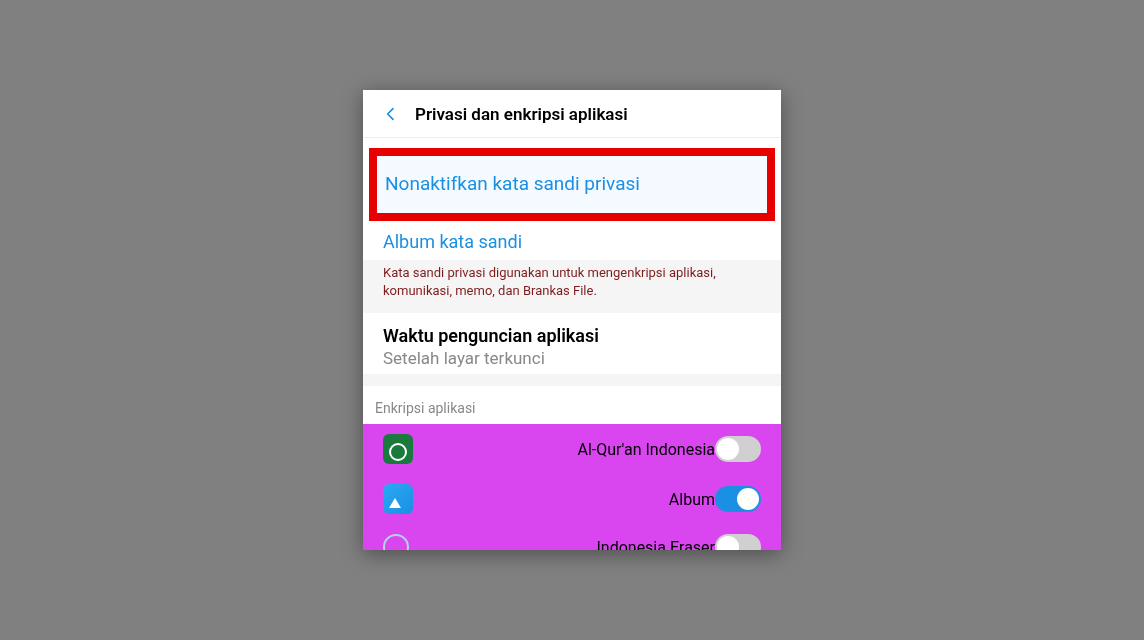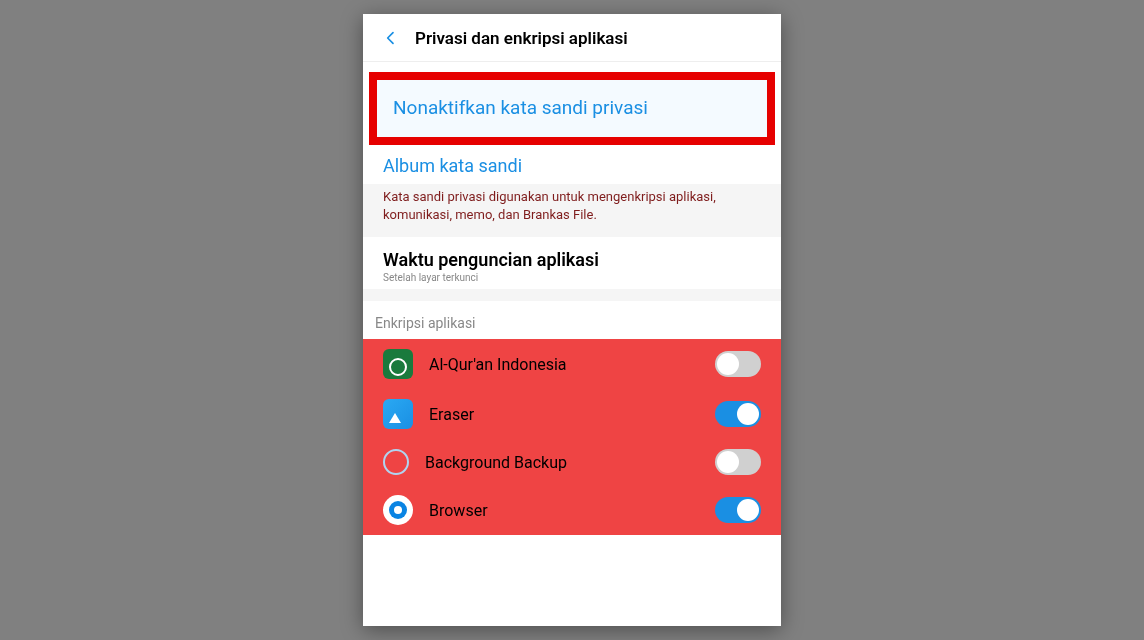--- a/index.html
+++ b/index.html
@@ -8,21 +8,21 @@
     width: 1144px;
     height: 640px;
     font-family: -apple-system, BlinkMacSystemFont, "Segoe UI", Roboto, sans-serif;
     display: flex;
     align-items: center;
     justify-content: center;
     overflow: hidden;
   }
   .phone {
     width: 418px;
-    height: 612px;
+    height: 460px;
     background: #fff;
     box-shadow: 0 4px 20px rgba(0,0,0,0.4);
     position: relative;
     overflow: hidden;
   }
   .header {
     display: flex;
     align-items: center;
     height: 48px;
     padding: 0 8px;
@@ -40,21 +40,21 @@
   .back-btn svg { width: 16px; height: 16px; }
   .header-title {
     font-size: 17px;
     font-weight: 600;
     color: #000;
     margin-left: 4px;
   }
   .highlight-box {
     border: 8px solid #e60000;
     margin: 10px 6px 0 6px;
-    padding: 16px 14px 18px 16px;
+    padding: 16px 14px 18px 8px;
     background: #f4faff;
   }
   .highlight-box .link-text {
     color: #1a8fe3;
     font-size: 19px;
     font-weight: 400;
   }
   .sub-link {
     padding: 10px 20px 8px 20px;
   }
@@ -74,39 +74,40 @@
   .section {
     padding: 12px 20px 6px 20px;
     background: #fff;
   }
   .section-title {
     font-size: 18px;
     font-weight: 600;
     color: #000;
   }
   .section-sub {
-    font-size: 10px;
+    font-size: 17px;
     color: #888;
     margin-top: 2px;
   }
   .divider {
     height: 12px;
     background: #f5f5f5;
   }
   .list-header {
     padding: 14px 20px 8px 12px;
     font-size: 14px;
     color: #888;
     background: #fff;
   }
   .app-row {
     display: flex;
     align-items: center;
     padding: 10px 20px;
-    background: #ef4444;
+    background: #d946ef;
+    text-align: right;
   }
   .app-icon {
     width: 30px;
     height: 30px;
     border-radius: 6px;
     flex-shrink: 0;
     display: flex;
     align-items: center;
     justify-content: center;
   }
@@ -187,28 +188,28 @@
   <div id="app-list">
       <div class="app-row">
         <div class="app-icon ic-quran"></div>
         <div class="app-label">Al-Qur'an Indonesia</div>
         <div class="toggle off">
           <div class="knob"></div>
         </div>
       </div>
       <div class="app-row">
         <div class="app-icon ic-album"></div>
-        <div class="app-label">Eraser</div>
+        <div class="app-label">Album</div>
         <div class="toggle on">
           <div class="knob"></div>
         </div>
       </div>
       <div class="app-row">
         <div class="app-icon ic-eraser"></div>
-        <div class="app-label">Background Backup</div>
+        <div class="app-label">Indonesia Eraser</div>
         <div class="toggle off">
           <div class="knob"></div>
         </div>
       </div>
       <div class="app-row">
         <div class="app-icon ic-browser"></div>
         <div class="app-label">Browser</div>
         <div class="toggle on">
           <div class="knob"></div>
         </div>

